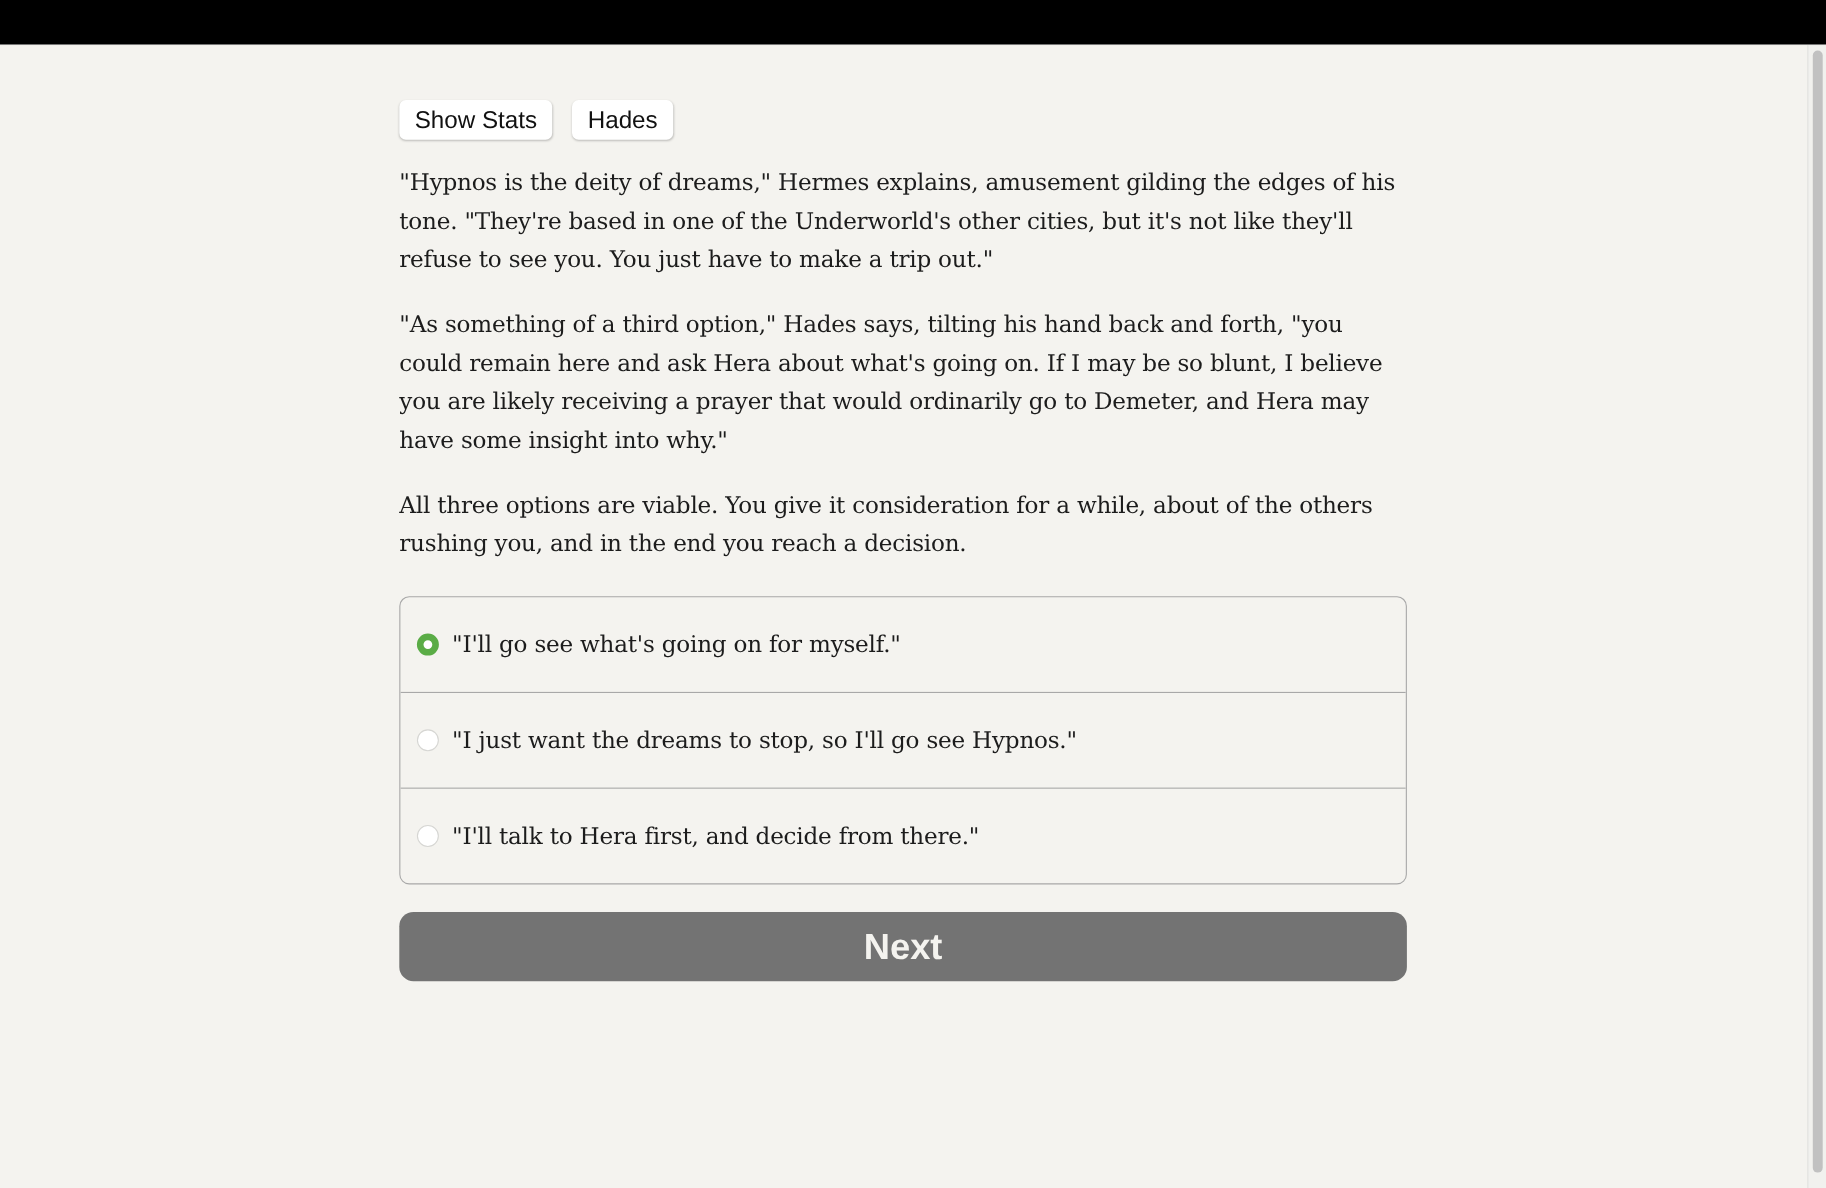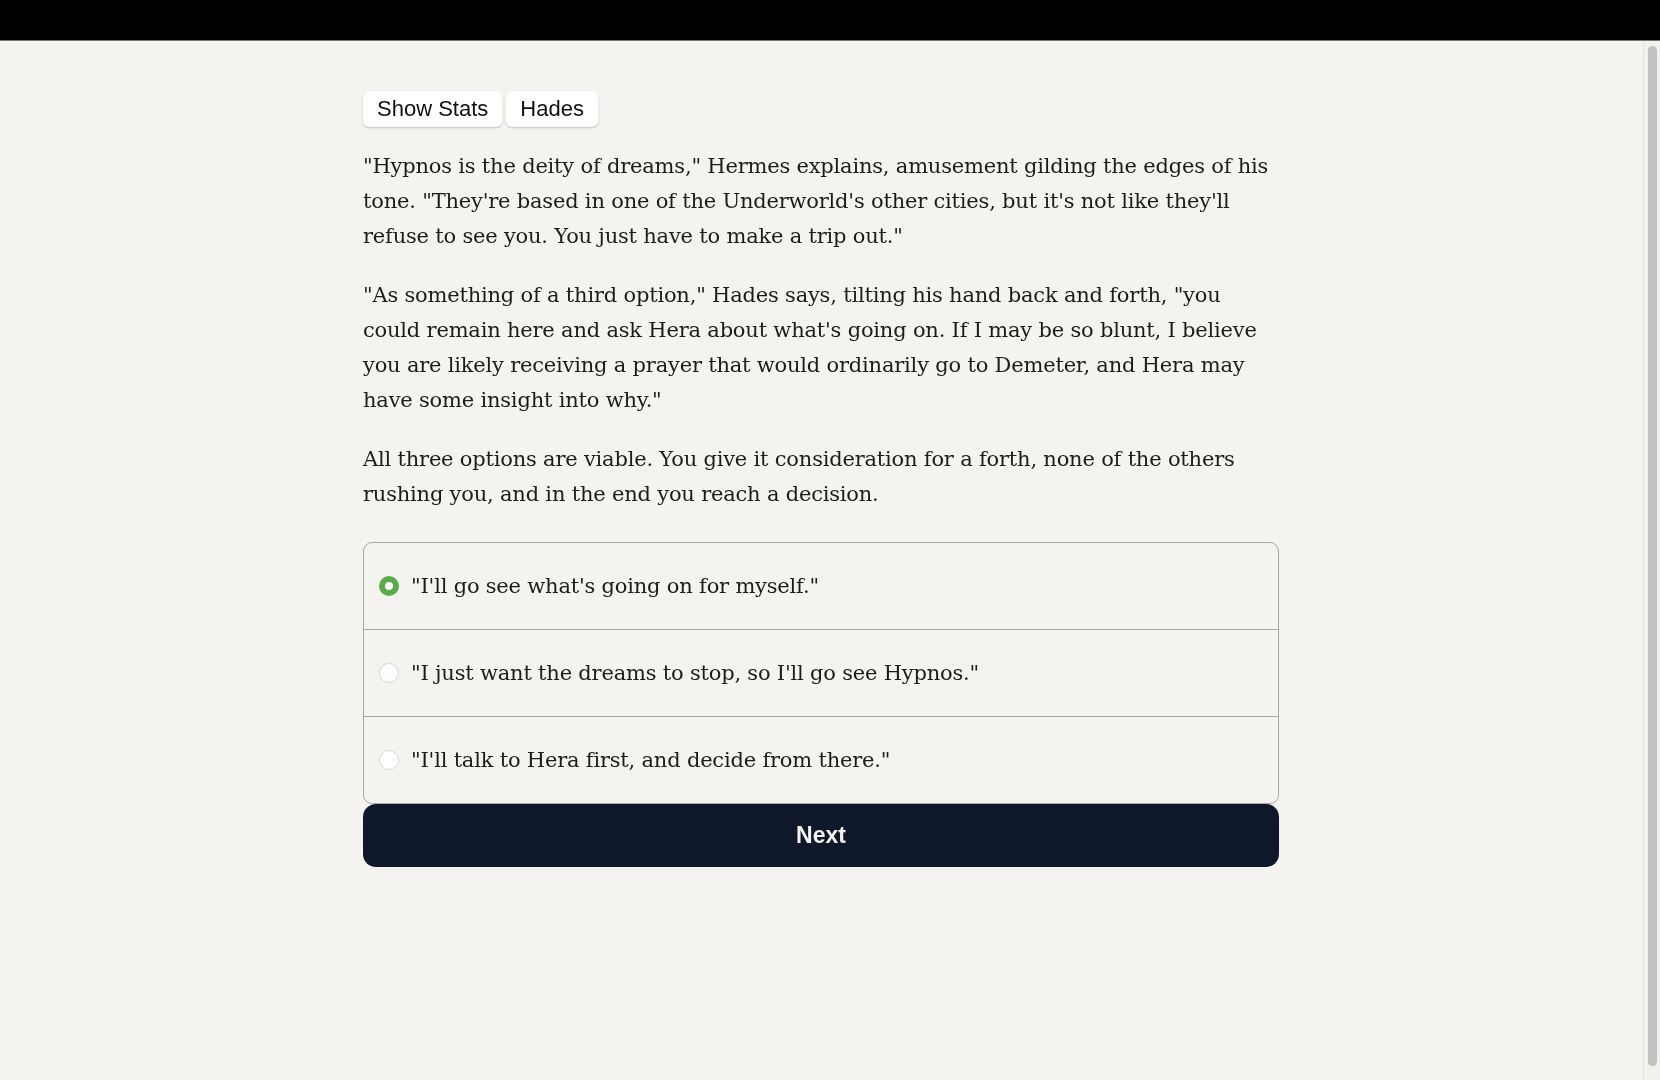--- a/index.html
+++ b/index.html
@@ -42,21 +42,21 @@
       background: #c1c1c1;
     }
     .content {
       position: absolute;
       left: 363px;
       top: 91px;
       width: 916px;
     }
     .btn-row {
       display: flex;
-      gap: 4px;
+      gap: 18px;
       height: 36px;
     }
     .small-btn {
       height: 36px;
       padding: 0 14px;
       background: #ffffff;
       border: none;
       border-radius: 6px;
       box-shadow: 0 1px 2px rgba(0,0,0,0.22);
       font-family: "Liberation Sans", sans-serif;
@@ -110,28 +110,29 @@
       border: 6px solid #5aac46;
       background: #ffffff;
     }
     .choice-label {
       font-family: "DejaVu Serif", serif;
       font-size: 21px;
       color: #1c1c1c;
       letter-spacing: -0.2px;
     }
     .next-btn {
+      margin-top: 25px;
       width: 916px;
       height: 63px;
-      background: #0f172a;
+      background: #737373;
       border: none;
       border-radius: 13px;
       color: #f4f3ef;
       font-family: "Liberation Sans", sans-serif;
-      font-size: 23px;
+      font-size: 33px;
       font-weight: bold;
       display: flex;
       align-items: center;
       justify-content: center;
       cursor: pointer;
     }
   </style>
 </head>
 <body>
 
@@ -145,21 +146,21 @@
 
 <div class="content">
   <div class="btn-row">
     <button class="small-btn">Show Stats</button>
     <button class="small-btn">Hades</button>
   </div>
 
   <div class="story">
     <p>"Hypnos is the deity of dreams," Hermes explains, amusement gilding the edges of his tone. "They're based in one of the Underworld's other cities, but it's not like they'll refuse to see you. You just have to make a trip out."</p>
     <p>"As something of a third option," Hades says, tilting his hand back and forth, "you could remain here and ask Hera about what's going on. If I may be so blunt, I believe you are likely receiving a prayer that would ordinarily go to Demeter, and Hera may have some insight into why."</p>
-    <p>All three options are viable. You give it consideration for a forth, none of the others rushing you, and in the end you reach a decision.</p>
+    <p>All three options are viable. You give it consideration for a while, about of the others rushing you, and in the end you reach a decision.</p>
   </div>
 
   <div class="choices">
     <div class="choice">
       <span class="radio checked"></span>
       <span class="choice-label">"I'll go see what's going on for myself."</span>
     </div>
     <div class="choice">
       <span class="radio"></span>
       <span class="choice-label">"I just want the dreams to stop, so I'll go see Hypnos."</span>

